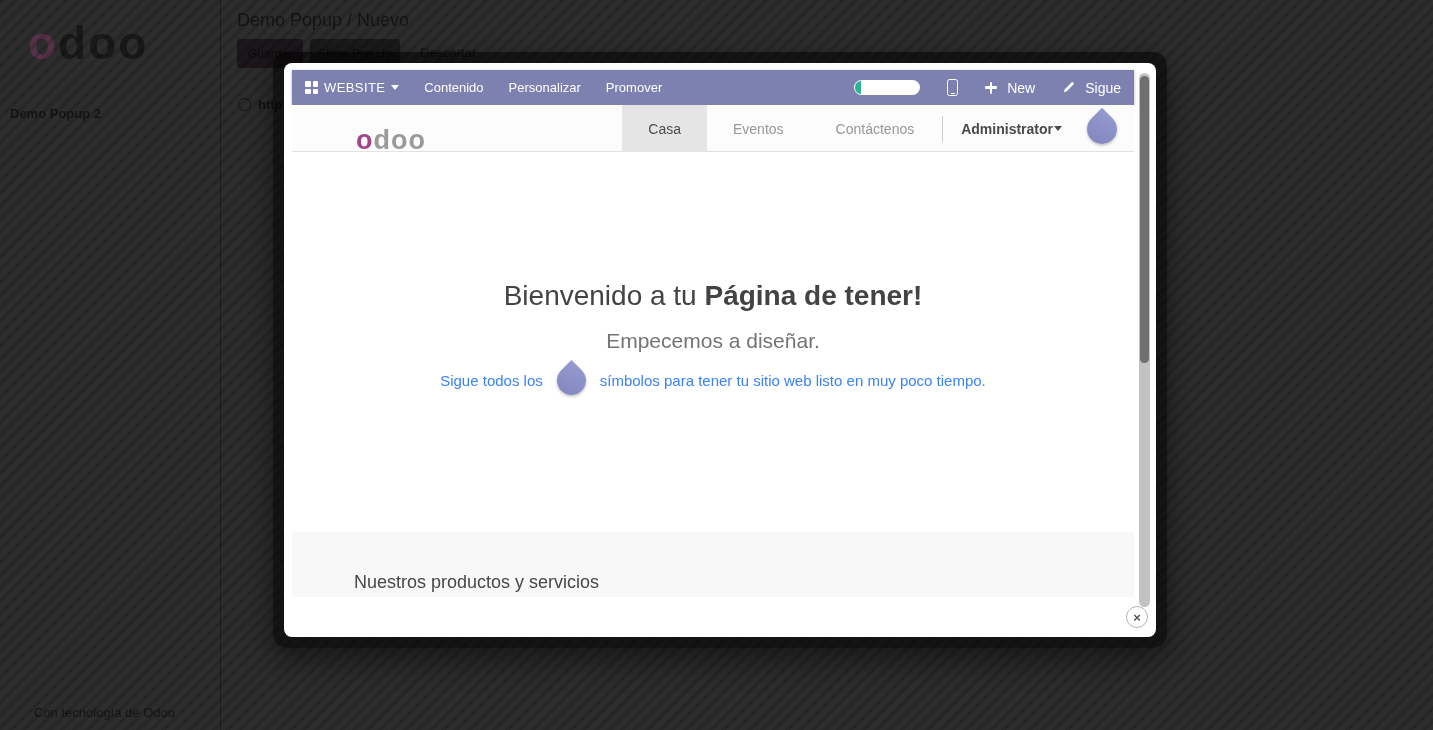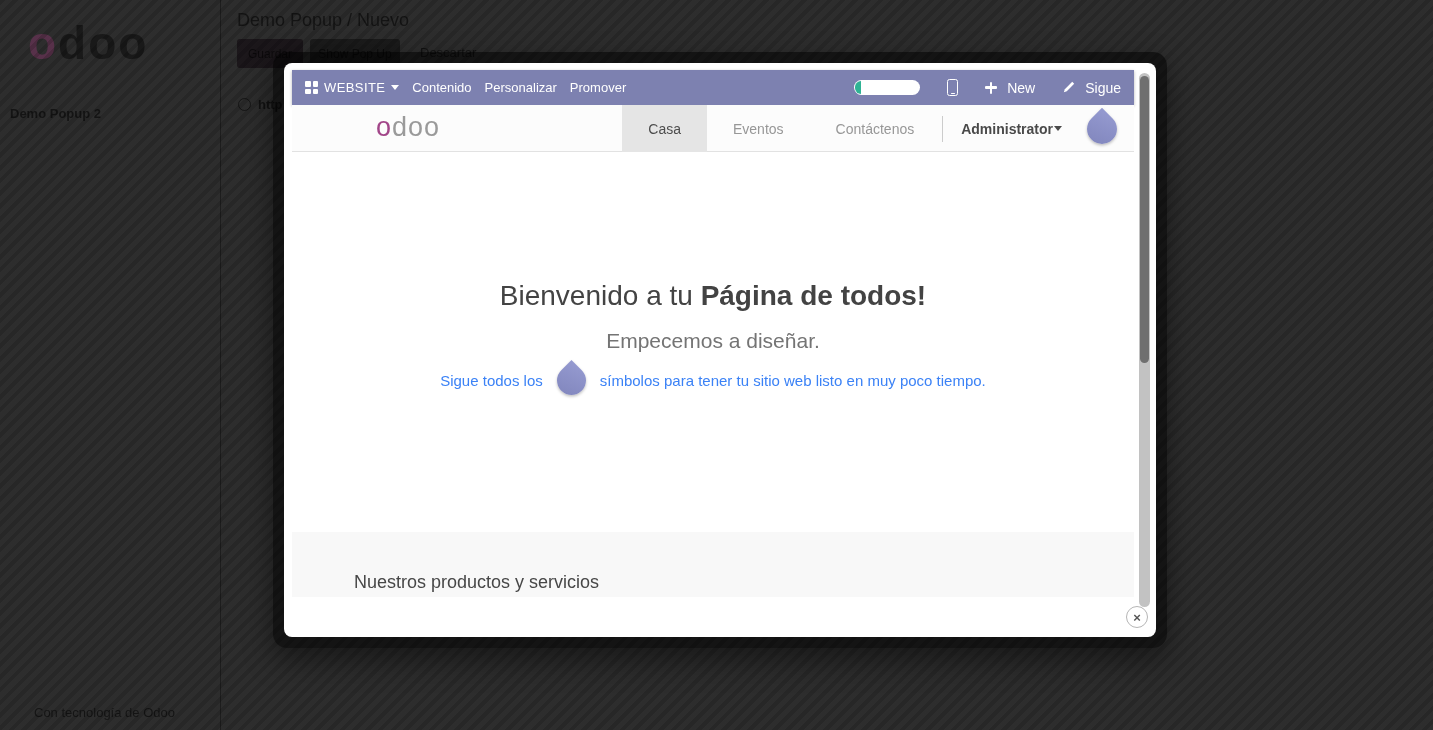--- a/index.html
+++ b/index.html
@@ -36,36 +36,36 @@
   .modal { position:relative; width:872px; height:574px; background:#fff; border-radius:8px; overflow:hidden; }
 
   
   .toolbar { position:absolute; left:8px; top:7px; width:842px; height:35px; background:#7d81b0;
     display:flex; align-items:center; padding:0 13px; color:#fff;
     box-shadow:0 1px 3px rgba(0,0,0,0.28);text-align:right; }
   .appmenu { display:flex; align-items:center; gap:6px; font-size:13px; letter-spacing:0.4px; cursor:pointer; }
   .grid-icon { width:13px; height:13px; display:grid; grid-template-columns:1fr 1fr; gap:2px; }
   .grid-icon span { background:#fff; border-radius:1px; }
   .caret-down-w { width:0; height:0; border-left:4px solid transparent; border-right:4px solid transparent; border-top:5px solid #fff; }
-  .tb-item { font-size:13px; margin-left:13px; cursor:pointer; }
+  .tb-item { font-size:13px; margin-left:25px; cursor:pointer; }
   .tb-right { margin-left:auto; display:flex; align-items:center; gap:27px; }
   .pill { position:relative; width:66px; height:15px; background:#fff; border-radius:8px; }
   .pill .teal { position:absolute; left:1px; top:1px; width:6px; height:13px; background:#2fb394; border-radius:6px 0 0 6px; }
   .phone-icon { width:11px; height:17px; border:1.5px solid #fff; border-radius:2.5px; position:relative; }
   .phone-icon::after { content:""; position:absolute; bottom:1px; left:50%; transform:translateX(-50%);
     width:4px; height:1.5px; background:#fff; border-radius:1px; }
   .tb-btn { display:flex; align-items:center; gap:10px; font-size:14px; cursor:pointer; }
   .plus-icon { position:relative; width:12px; height:12px; }
   .plus-icon::before { content:""; position:absolute; left:4.75px; top:0; width:2.5px; height:12px; background:#fff; border-radius:1px; }
   .plus-icon::after  { content:""; position:absolute; top:4.75px; left:0; width:12px; height:2.5px; background:#fff; border-radius:1px; }
 
   
   .preview { position:absolute; left:8px; top:42px; width:842px; height:492px; background:#fff; overflow:hidden; }
   .site-header { position:relative; height:47px; background:#fcfcfc; border-bottom:1px solid #e2e2e2; }
-  .site-logo { position:absolute; left:64px; top:7px; font-size:27px; font-weight:normal; letter-spacing:1px;margin-left:20px; }
+  .site-logo { position:absolute; left:64px; top:20px; font-size:27px; font-weight:bold; letter-spacing:1px; }
   .site-logo .l1 { color:#a24689; }
   .site-logo .l2 { color:#9a9a9a; }
   .site-nav { position:absolute; right:0; top:0; height:47px; display:flex; align-items:stretch; }
   .nav-item { display:flex; align-items:center; padding:0 26px; font-size:14px; color:#979797; cursor:pointer; }
   .nav-item.active { background:#e5e5e5; color:#4d4d4d; }
   .nav-divider { width:1px; height:26px; background:#ccc; align-self:center; margin:0 2px; }
   .user-menu { display:flex; align-items:center; gap:1px; padding:0 16px; font-size:14px; font-weight:bold; color:#4a4a4a; cursor:pointer; }
   .caret-down-d { width:0; height:0; border-left:4px solid transparent; border-right:4px solid transparent; border-top:5px solid #4a4a4a; }
   .drop { background:linear-gradient(160deg,#959ad0,#8186bd); border-radius:0 50% 50% 50%;
     transform:rotate(45deg); box-shadow:1px 1px 3px rgba(0,0,0,0.25); cursor:pointer; }
@@ -161,21 +161,21 @@
               <span>Administrator</span>
               <span class="caret-down-d"></span>
             </div>
             <div class="drop nav-drop"></div>
           </div>
         </div>
 
         <div class="hero">
           <div class="hero-title">
             <span class="t-reg">Bienvenido a tu</span>
-            <span class="t-bold">Página de todos!</span>
+            <span class="t-bold">Página de tener!</span>
           </div>
           <div class="hero-sub">Empecemos a diseñar.</div>
           <div class="hero-tip">
             <span>Sigue todos los</span>
             <span class="drop tip-drop"></span>
             <span>símbolos para tener tu sitio web listo en muy poco tiempo.</span>
           </div>
         </div>
 
         <div class="site-section">

